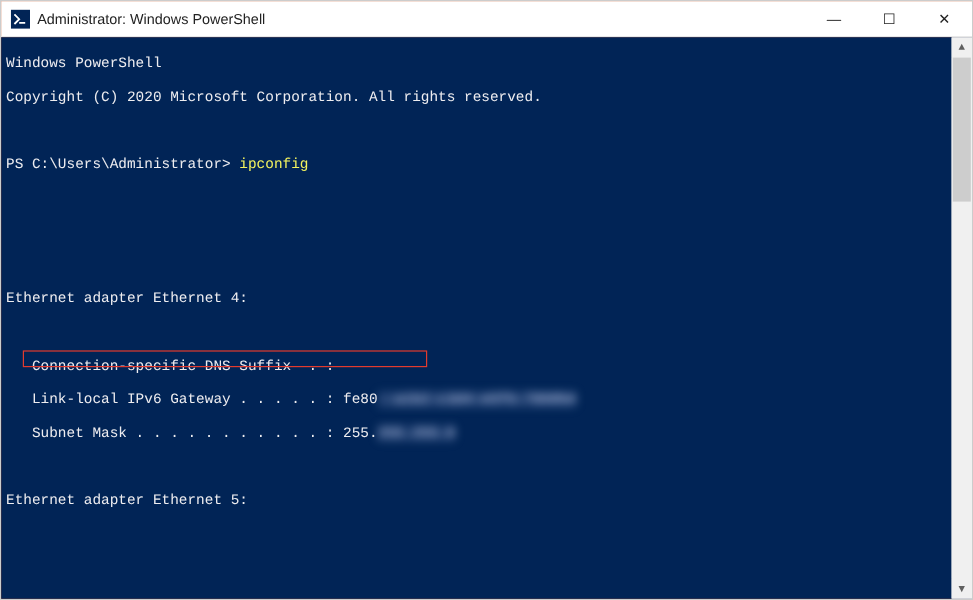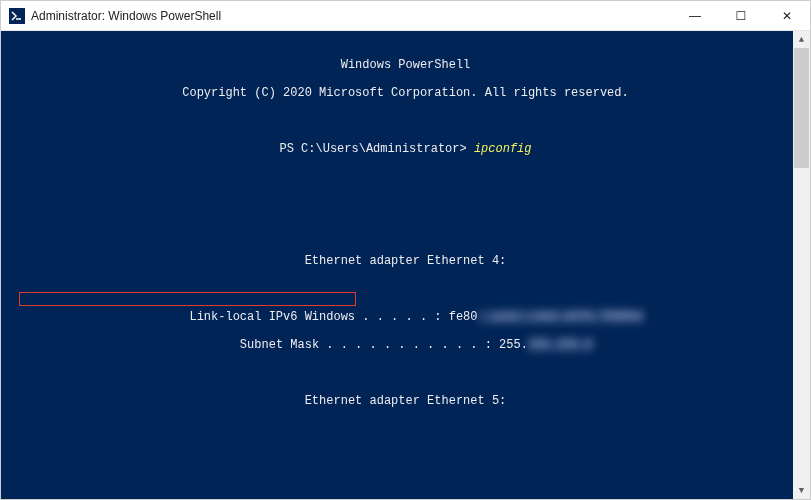--- a/index.html
+++ b/index.html
@@ -5,29 +5,29 @@
 * { margin: 0; padding: 0; box-sizing: border-box; }
 html, body { width: 811px; height: 500px; overflow: hidden; font-family: Consolas, "Courier New", monospace; }
 .window { width: 811px; height: 500px; background: #c2410c; display: flex; flex-direction: column; border: 1px solid #cccccc; }
 .titlebar { height: 30px; background: #ffffff; display: flex; align-items: center; padding-left: 8px; border-bottom: 1px solid #e8e8e8; }
 .titlebar .tb-icon { width: 16px; height: 16px; margin-right: 6px; }
 .titlebar .tb-title { font-family: "Segoe UI", Arial, sans-serif; font-size: 12px; color: #222; flex: 0 0 auto; }
 .titlebar .tb-spacer { flex: 1; }
 .tb-btn { width: 46px; height: 30px; display: flex; align-items: center; justify-content: center; font-family: "Segoe UI", Arial, sans-serif; font-size: 12px; color: #222; }
 
 .terminal { flex: 1; background: #012456; color: #eeedf0; padding: 0; font-size: 12px; line-height: 14px; position: relative; overflow: hidden; }
-.terminal-inner { position: absolute; top: 0; left: 0; right: 0; bottom: 0; padding: 13px 4px; white-space: pre; text-align: center; }
+.terminal-inner { position: absolute; top: 0; left: 0; right: 0; bottom: 0; padding: 1px 4px; white-space: pre; }
 .scrollbar { position: absolute; right: 0; top: 0; bottom: 0; width: 17px; background: #f0f0f0; }
 .scrollbar .sb-track { position: absolute; top: 17px; bottom: 17px; left: 0; right: 0; background: #f0f0f0; }
 .scrollbar .sb-thumb { position: absolute; left: 1px; right: 1px; top: 0; height: 120px; background: #cdcdcd; }
 .scrollbar .sb-btn { position: absolute; left: 0; right: 0; height: 17px; background: #f0f0f0; display: flex; align-items: center; justify-content: center; color: #606060; font-size: 9px; }
 .scrollbar .sb-btn.up { top: 0; }
 .scrollbar .sb-btn.down { bottom: 0; }
 
-.cmd { color: #f3f35e; font-style: italic; }
+.cmd { color: #f3f35e; }
 .blur { filter: blur(4px); color: #cfd7f4; background: rgba(120,140,190,0.22); border-radius:1px; }
 .highlight-box { position: absolute; border: 1px solid #e23b2e; pointer-events: none; }
 
 .line { height: 14px; }
 @keyframes blink { 50% { opacity: 0; } }
 </style>
 </head>
 <body>
 
 <div class="window">
@@ -50,21 +50,22 @@
     <div class="terminal-inner">
 <div class="line"><span>Windows PowerShell</span></div>
 <div class="line"><span>Copyright (C) 2020 Microsoft Corporation. All rights reserved.</span></div>
 <div class="line"></div>
 <div class="line"><span>PS C:\Users\Administrator&gt; </span><span class="cmd">ipconfig</span></div>
 <div class="line"></div>
 <div class="line"></div>
 <div class="line"></div>
 <div class="line"><span>Ethernet adapter Ethernet 4:</span></div>
 <div class="line"></div>
-<div class="line"><span>   Link-local IPv6 Windows . . . . . : fe80</span><span class="blur">::a1b2:c3d4:e5f6:7890%4</span></div>
+<div class="line"><span>   Connection-specific DNS Suffix  . :</span></div>
+<div class="line"><span>   Link-local IPv6 Gateway . . . . . : fe80</span><span class="blur">::a1b2:c3d4:e5f6:7890%4</span></div>
 <div class="line"><span>   Subnet Mask . . . . . . . . . . . : 255.</span><span class="blur">255.255.0</span></div>
 <div class="line"></div>
 <div class="line"><span>Ethernet adapter Ethernet 5:</span></div>
 
 
 
 
 
 
 

